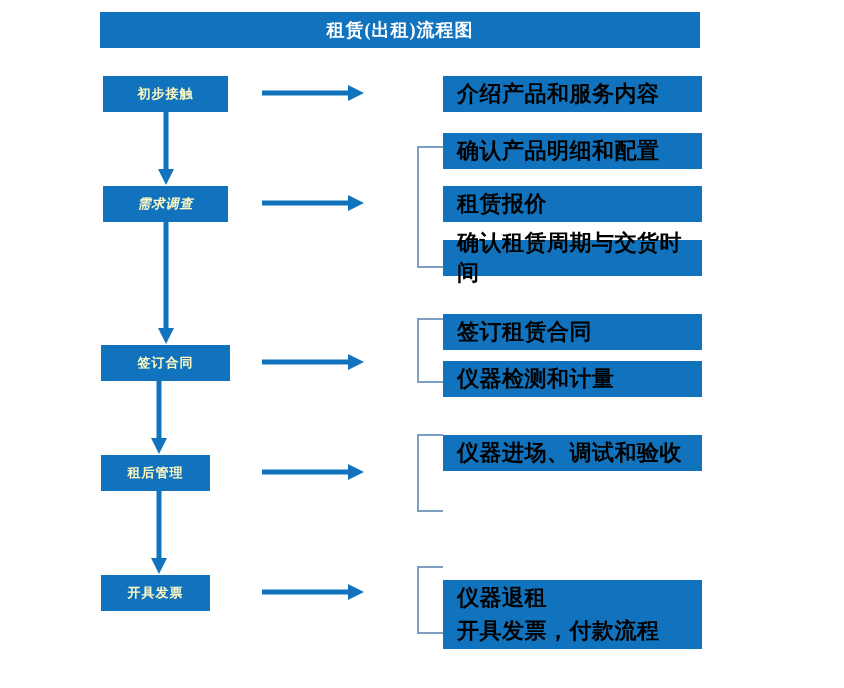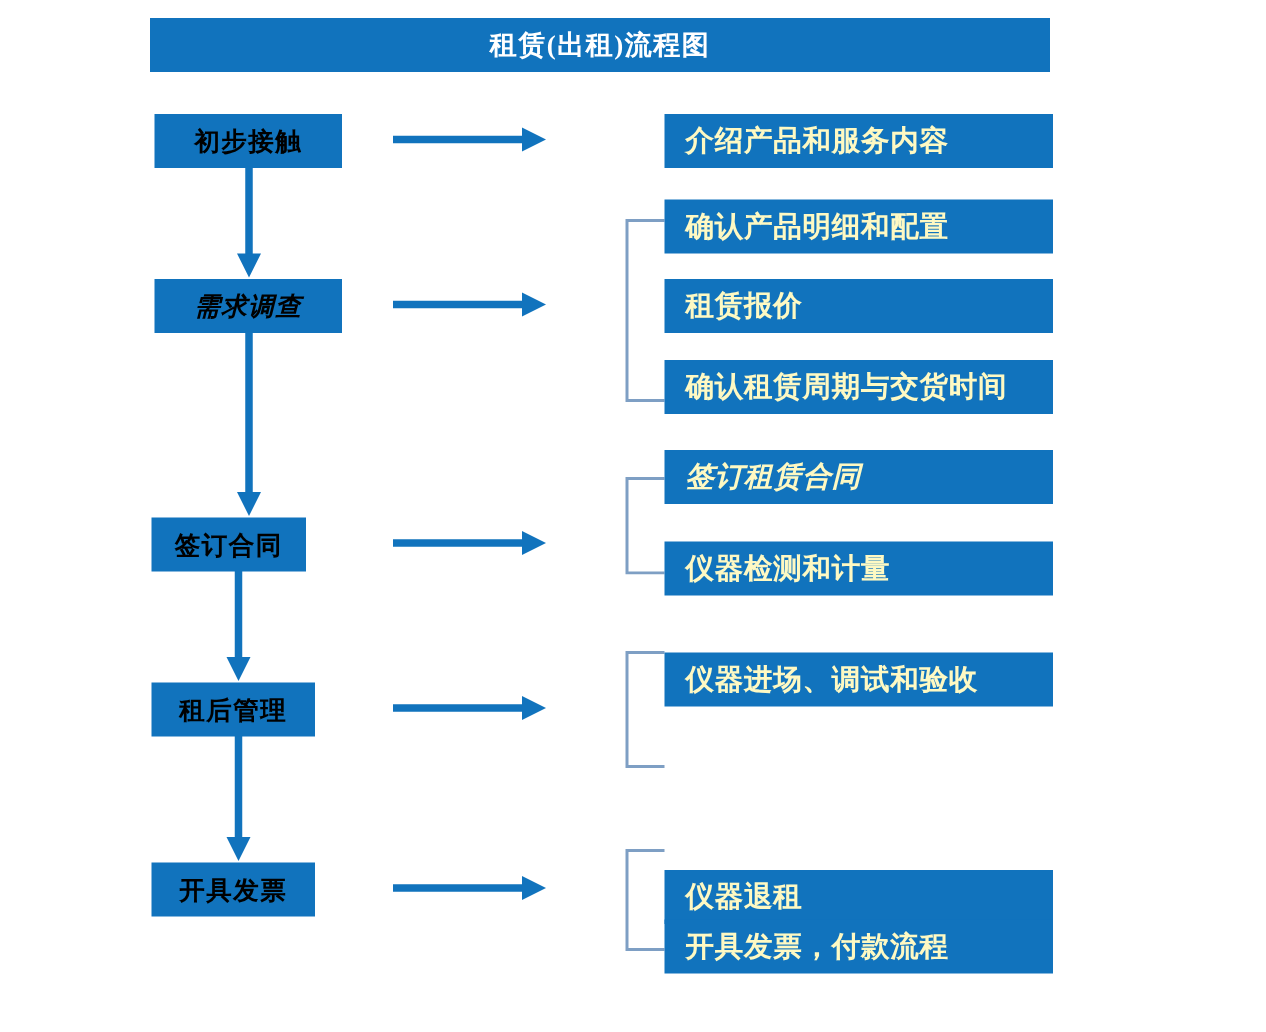--- a/index.html
+++ b/index.html
@@ -33,41 +33,41 @@
     font-size: 18px;
     font-weight: bold;
     letter-spacing: 1px;
   }
 
   
   .stage-box {
     position: absolute;
     height: 36px;
     background: #1173bd;
-    color: #000000;
+    color: #fef9c3;
     display: flex;
     align-items: center;
     justify-content: center;
-    font-size: 17px;
+    font-size: 13px;
     font-weight: bold;
     letter-spacing: 1px;
     box-sizing: border-box;
   }
 
   
   .detail-box {
     position: absolute;
     left: 443px;
     width: 259px;
     height: 36px;
     background: #1173bd;
-    color: #fef9c3;
+    color: #000000;
     display: flex;
     align-items: center;
-    font-size: 19px;
+    font-size: 22px;
     font-weight: bold;
     letter-spacing: 0.5px;
     padding-left: 14px;
     box-sizing: border-box;
   }
 
   
   .arrow-h, .arrow-v, .bracket {
     position: absolute;
   }
@@ -79,21 +79,21 @@
 <body>
 
 <div id="canvas">
 
   <div class="title-bar">租赁(出租)流程图</div>
 
   <div class="stage-box" style="left:103px; top:76px; width:125px;">初步接触</div>
 
   <div class="stage-box" style="left:103px; top:186px; width:125px;font-style:italic;">需求调查</div>
 
-  <div class="stage-box" style="left:101px; top:345px; width:103px;">签订合同</div>
+  <div class="stage-box" style="left:101px; top:345px; width:129px;">签订合同</div>
 
   <div class="stage-box" style="left:101px; top:455px; width:109px;">租后管理</div>
 
   <div class="stage-box" style="left:101px; top:575px; width:109px;">开具发票</div>
 
   <div class="arrow-v" style="left:156px; top:111px;">
     <svg width="20" height="76" viewBox="0 0 20 76">
       <line x1="10" y1="0" x2="10" y2="62" stroke="#1173bd" stroke-width="5"></line>
       <polygon points="10,74 2,58 18,58" fill="#1173bd"></polygon>
     </svg>
@@ -180,21 +180,21 @@
   </div>
 
   <div class="detail-box" style="top:76px;">介绍产品和服务内容</div>
 
   <div class="detail-box" style="top:186px;">租赁报价</div>
 
   <div class="detail-box" style="top:133px;">确认产品明细和配置</div>
 
   <div class="detail-box" style="top:240px;">确认租赁周期与交货时间</div>
 
-  <div class="detail-box" style="top:300px;font-style:italic;">签订租赁合同</div>
+  <div class="detail-box" style="top:314px;">签订租赁合同</div>
 
   <div class="detail-box" style="top:361px;">仪器检测和计量</div>
 
   <div class="detail-box" style="top:423px;margin-top:12px;">仪器进场、调试和验收</div>
 
 
   <div class="detail-box" style="top:580px;">仪器退租</div>
 
   <div class="detail-box" style="top:613px;">开具发票，付款流程</div>
 

